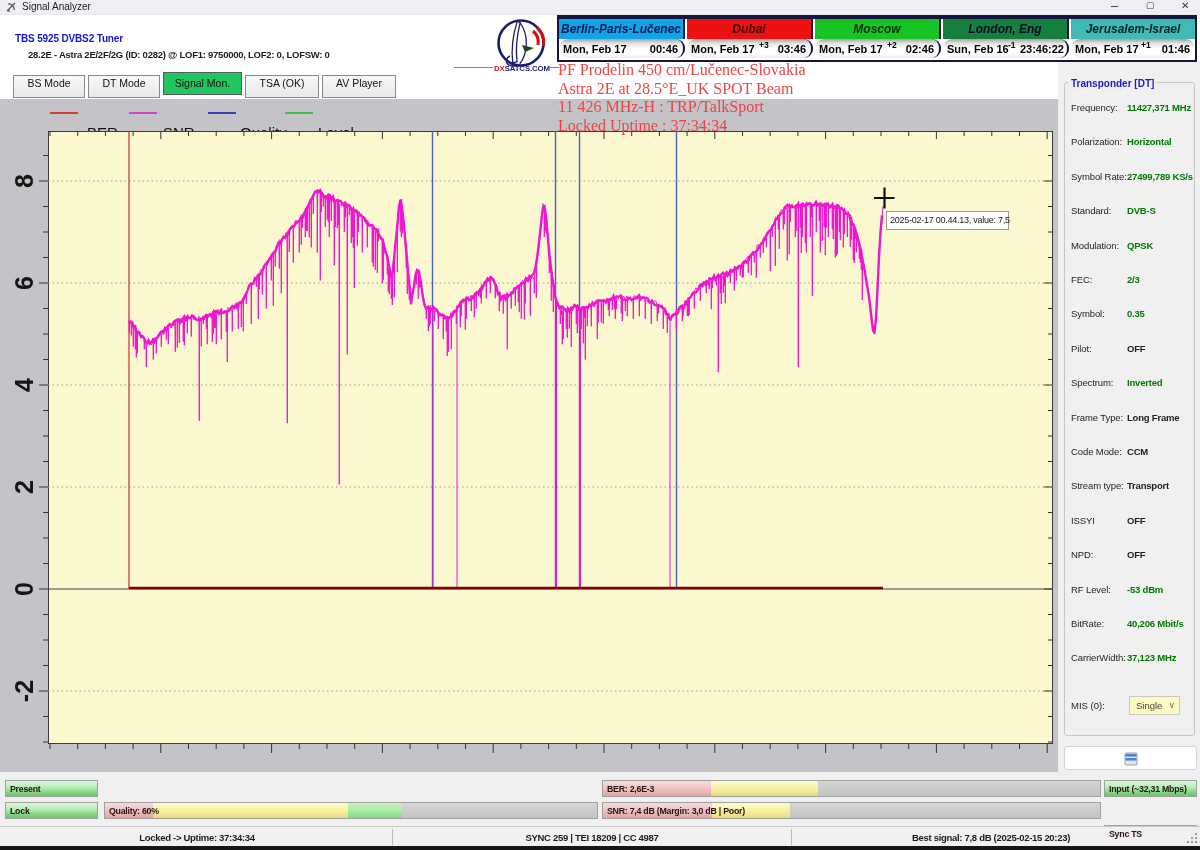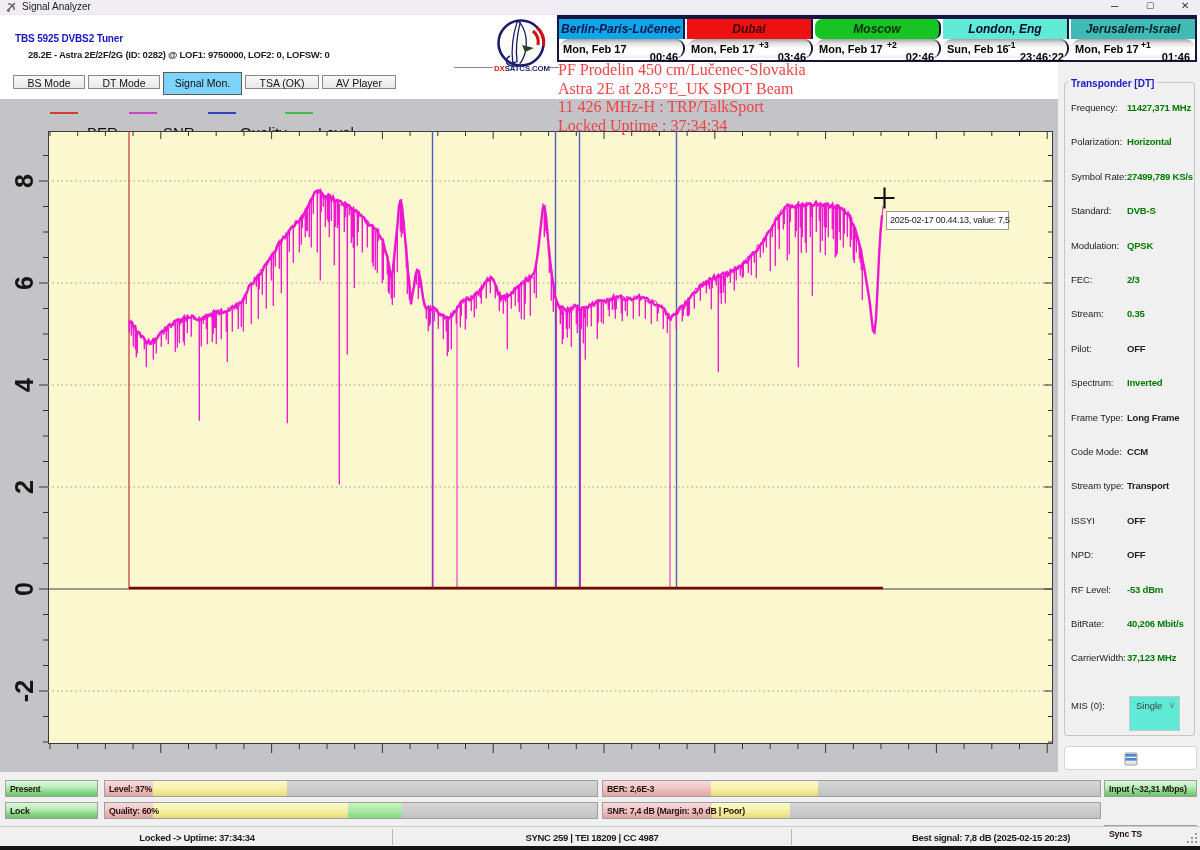--- a/index.html
+++ b/index.html
@@ -7,52 +7,52 @@
 #win { position:relative; width:1200px; height:850px; background:#ffffff; }
 
 #tbar { position:absolute; left:0; top:0; width:1200px; height:15px; background:#f0eef4; border-bottom:1px solid #e8e6ec; }
 #tbar .t { position:absolute; left:22px; top:1px; font-size:10px; color:#1a1a1a; }
 #tbar .b { position:absolute; top:0px; font-size:10px; color:#333; }
 
 #hdr { position:absolute; left:0; top:15px; width:1200px; height:84px; background:#ffffff; }
 .t1 { position:absolute; left:15px; top:18px; font-size:10px; letter-spacing:-0.15px; font-weight:bold; color:#1717c9; }
 .t2 { position:absolute; left:28px; top:34px; font-size:9.5px; letter-spacing:-0.25px; font-weight:bold; color:#1c1c1c; }
 
-.tab { position:absolute; top:60px; height:14px; background:linear-gradient(180deg,#f8f8f8,#e9e9e9); border:1px solid #8a8a8a; font-size:10.5px; color:#111; text-align:center; line-height:15px; }
-.tab.sel { top:57px; height:23px; background:#7dd3fc; border:1px solid #5a5a5a; line-height:20px; }
+.tab { position:absolute; top:60px; height:23px; background:linear-gradient(180deg,#f8f8f8,#e9e9e9); border:1px solid #8a8a8a; font-size:10.5px; color:#111; text-align:center; line-height:15px; }
+.tab.sel { top:57px; height:23px; background:#22c55e; border:1px solid #5a5a5a; line-height:20px; }
 
 #logo { position:absolute; left:494px; top:14px; width:58px; height:60px; }
 
 #clk { position:absolute; left:557px; top:15px; width:640px; height:47px; border:2px solid #151540; border-top-width:4px; background:#fff; }
 .ch { position:absolute; top:0; height:20px; font-size:12px; white-space:nowrap; overflow:hidden; font-weight:bold; font-style:italic; text-align:center; line-height:20px; border-right:2px solid #151540; }
 .cb { position:absolute; top:20px; height:19px; background:linear-gradient(180deg,#a2a2a2 0%,#e0e0e0 22%,#ffffff 50%,#ffffff 78%,#ececec 100%); border-right:2px solid #151540; font-size:11px; font-weight:bold; color:#000;border-radius:9px; }
 .cb .d { position:absolute; left:4px; top:4px; }
 .cb .o { position:absolute; top:-1px; font-size:8.5px; }
-.cb .tm { position:absolute; right:5px; top:4px;margin-top:8px; }
+.cb .tm { position:absolute; right:5px; top:4px; }
 
 #olay { position:absolute; left:558px; top:61px; font-family:"Liberation Serif", serif; font-size:16px; color:#ef4444; line-height:18.6px; white-space:nowrap; z-index:30; }
 
 #chart { position:absolute; left:0; top:99px; width:1058px; height:673px; background:#c4c4c8; }
 .leg { position:absolute; top:25px; font-size:15px; color:#101010; }
 .legline { position:absolute; top:13px; height:2px; width:28px; }
 .ylab { position:absolute; left:8px; width:32px; height:30px; margin-top:-15px; font-size:25px; font-weight:bold; color:#151515; transform:rotate(-90deg); text-align:center; line-height:30px; }
 #plot { position:absolute; left:48px; top:32px; width:1005px; height:613px; background:#fbf8d0; border:1px solid #3c3c3c; }
 #csvg { position:absolute; left:0; top:0; width:1058px; height:673px; }
 
 #tip { position:absolute; left:886px; top:211px; width:123px; height:19px; background:#fefefe; border:1px solid #9a9a9a; font-size:9px; color:#222; line-height:17px; padding-left:3px; letter-spacing:-0.25px; white-space:nowrap; z-index:40; }
 
 #rp { position:absolute; left:1058px; top:62px; width:142px; height:714px; background:#f0f0f0; }
 #gb { position:absolute; left:6px; top:20px; width:131px; height:654px; border:1px solid #c6c6c6; border-radius:3px; }
 #gbl { position:absolute; left:10px; top:16px; background:#f0f0f0; padding:0 3px; font-size:10px; font-weight:bold; color:#1a1acd; }
 .pl { position:absolute; left:13px; font-size:9.5px; letter-spacing:-0.1px; color:#1e1e1e; white-space:nowrap; }
 .pv { position:absolute; left:69px; font-size:9.5px; font-weight:bold; white-space:nowrap; letter-spacing:-0.2px; }
 .pv.g { color:#007b00; }
 .pv.k { color:#1e1e1e; }
 #mis { position:absolute; left:13px; top:638px; font-size:9.5px; color:#1e1e1e; }
-#dd { position:absolute; left:71px; top:634px; width:51px; height:35px; background:#5eead4; border:1px solid #c8c8c8; font-size:9.5px; color:#444; line-height:17px; padding-left:6px; }
+#dd { position:absolute; left:71px; top:634px; width:51px; height:19px; background:#fef9c3; border:1px solid #c8c8c8; font-size:9.5px; color:#444; line-height:17px; padding-left:6px; }
 #dd .ar { position:absolute; right:4px; top:0px; color:#777; font-size:9px; }
 #btn { position:absolute; left:6px; top:684px; width:133px; height:24px; background:#fff; border:1px solid #d4d4d4; border-radius:3px; }
 
 #bars { position:absolute; left:0; top:772px; width:1200px; height:54px; background:#f0f0f0; }
 .bar { position:absolute; height:17px; border:1px solid #a0a0a0; background:linear-gradient(180deg,#d6d6d6,#c2c2c2); overflow:hidden; }
 .seg { position:absolute; top:0; bottom:0; }
 .grn { background:linear-gradient(180deg,#ddf8dd 0%,#b4ecb4 45%,#84d484 75%,#6cc46c 100%); }
 .pnk { background:linear-gradient(180deg,#f7dcdc 0%,#eec0c0 55%,#e0a4a4 100%); }
 .ylw { background:linear-gradient(180deg,#fcfad0 0%,#f6f0a0 55%,#e4da7e 100%); }
 .gsg { background:linear-gradient(180deg,#c9f3c0 0%,#a8e8a0 55%,#84d884 100%); }
@@ -101,22 +101,22 @@
     <path d="M43 13.5 a20 20 0 0 1 6.5 18.5" fill="none" stroke="#cc1111" stroke-width="3"></path>
     <text x="0" y="57" font-family="Liberation Sans" font-size="7.8" font-weight="bold" letter-spacing="-0.1"><tspan fill="#cc2211">DX</tspan><tspan fill="#1c1c6e">SATCS.COM</tspan></text>
   </svg>
   <div style="position:absolute;left:-40px;top:53px;width:39px;height:1px;background:#888"></div>
   <div style="position:absolute;left:55px;top:53px;width:10px;height:1px;background:#888"></div>
 </div>
 
 <div id="clk">
   <div class="ch" style="left:0px;width:126px; background:#0ea5e9; color:#15154d;">Berlin-Paris-Lučenec</div>
   <div class="ch" style="left:128px;width:126px; background:#ee1111; color:#3c0808;">Dubai</div>
-  <div class="ch" style="left:256px;width:126px; background:#16c424; color:#06300a;border-radius:7px;">Moscow</div>
-  <div class="ch" style="left:384px;width:126px; background:#5eead4; color:#060a28;">London, Eng</div>
+  <div class="ch" style="left:256px;width:126px; background:#16c424; color:#06300a;">Moscow</div>
+  <div class="ch" style="left:384px;width:126px; background:#15803d; color:#060a28;">London, Eng</div>
   <div class="ch" style="left:512px;width:124px; border-right:none; background:#3fbab4; color:#06222c;">Jerusalem-Israel</div>
   <div class="cb" style="left:0px;width:126px;">
         <span class="d">Mon, Feb 17</span>
         <span class="tm">00:46</span>
       </div>
   <div class="cb" style="left:128px;width:126px;">
         <span class="d">Mon, Feb 17</span>
         <span class="o" style="left:72px;top:1px">+3</span>
         <span class="tm">03:46</span>
       </div>
@@ -322,21 +322,21 @@
 <div class="pl" style="top:74px">Polarization:</div>
 <div class="pv g" style="top:74px">Horizontal</div>
 <div class="pl" style="top:109px">Symbol Rate:</div>
 <div class="pv g" style="top:109px">27499,789 KS/s</div>
 <div class="pl" style="top:143px">Standard:</div>
 <div class="pv g" style="top:143px">DVB-S</div>
 <div class="pl" style="top:178px">Modulation:</div>
 <div class="pv g" style="top:178px">QPSK</div>
 <div class="pl" style="top:212px">FEC:</div>
 <div class="pv g" style="top:212px">2/3</div>
-<div class="pl" style="top:246px">Stream:</div>
+<div class="pl" style="top:246px">Symbol:</div>
 <div class="pv g" style="top:246px">0.35</div>
 <div class="pl" style="top:281px">Pilot:</div>
 <div class="pv k" style="top:281px">OFF</div>
 <div class="pl" style="top:315px">Spectrum:</div>
 <div class="pv g" style="top:315px">Inverted</div>
 <div class="pl" style="top:350px">Frame Type:</div>
 <div class="pv k" style="top:350px">Long Frame</div>
 <div class="pl" style="top:384px">Code Mode:</div>
 <div class="pv k" style="top:384px">CCM</div>
 <div class="pl" style="top:418px">Stream type:</div>
@@ -362,25 +362,20 @@
   </div>
 </div>
 
 <div id="bars">
   <div class="bar grn" style="left:5px; top:8px; width:93px;">
         <span class="bt">Present</span>
       </div>
   <div class="bar grn" style="left:5px; top:30px; width:93px;">
         <span class="bt">Lock</span>
       </div>
-  <div class="bar" style="left:104px; top:8px; width:494px;">
-    <div class="seg pnk" style="left:0; width:48px;"></div>
-    <div class="seg ylw" style="left:48px; width:134px;"></div>
-    <span class="bt">Level: 37%</span>
-  </div>
   <div class="bar" style="left:104px; top:30px; width:494px;">
     <div class="seg pnk" style="left:0; width:48px;"></div>
     <div class="seg ylw" style="left:48px; width:195px;"></div>
     <div class="seg gsg" style="left:243px; width:54px;"></div>
     <span class="bt">Quality: 60%</span>
   </div>
   <div class="bar" style="left:602px; top:8px; width:499px;">
     <div class="seg pnk" style="left:0; width:108px;"></div>
     <div class="seg ylw" style="left:108px; width:107px;"></div>
     <span class="bt">BER: 2,6E-3</span>

